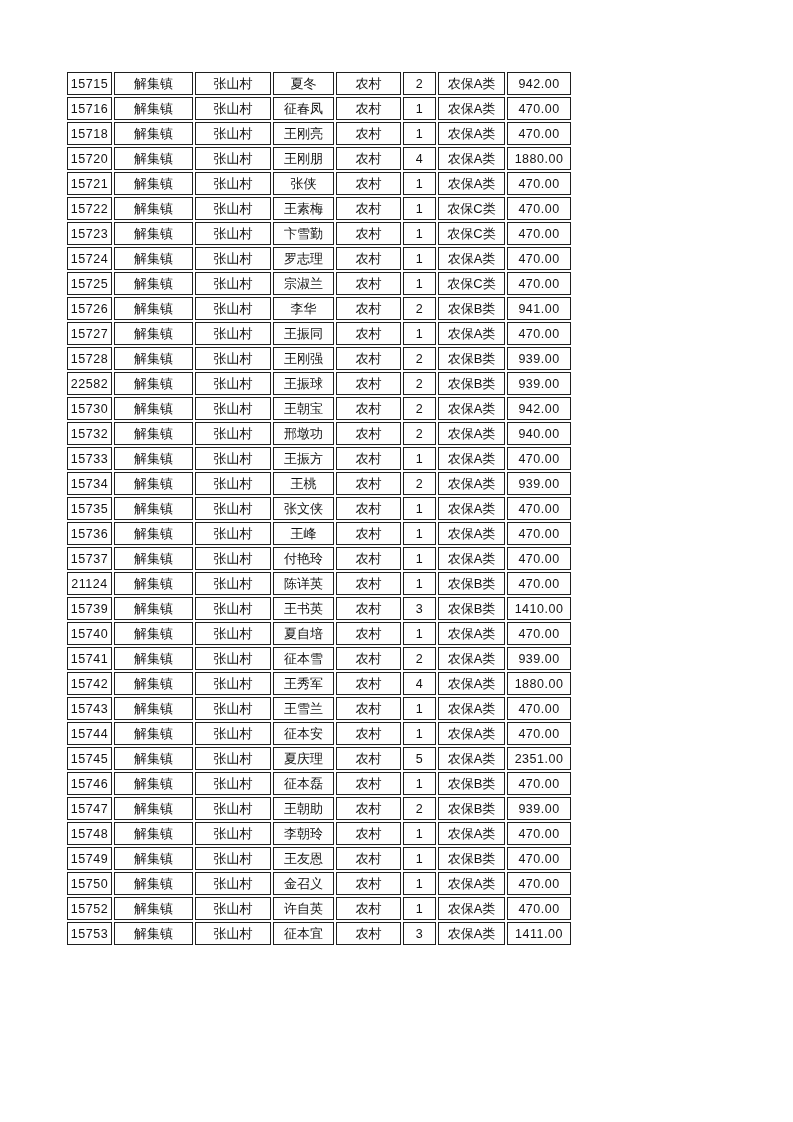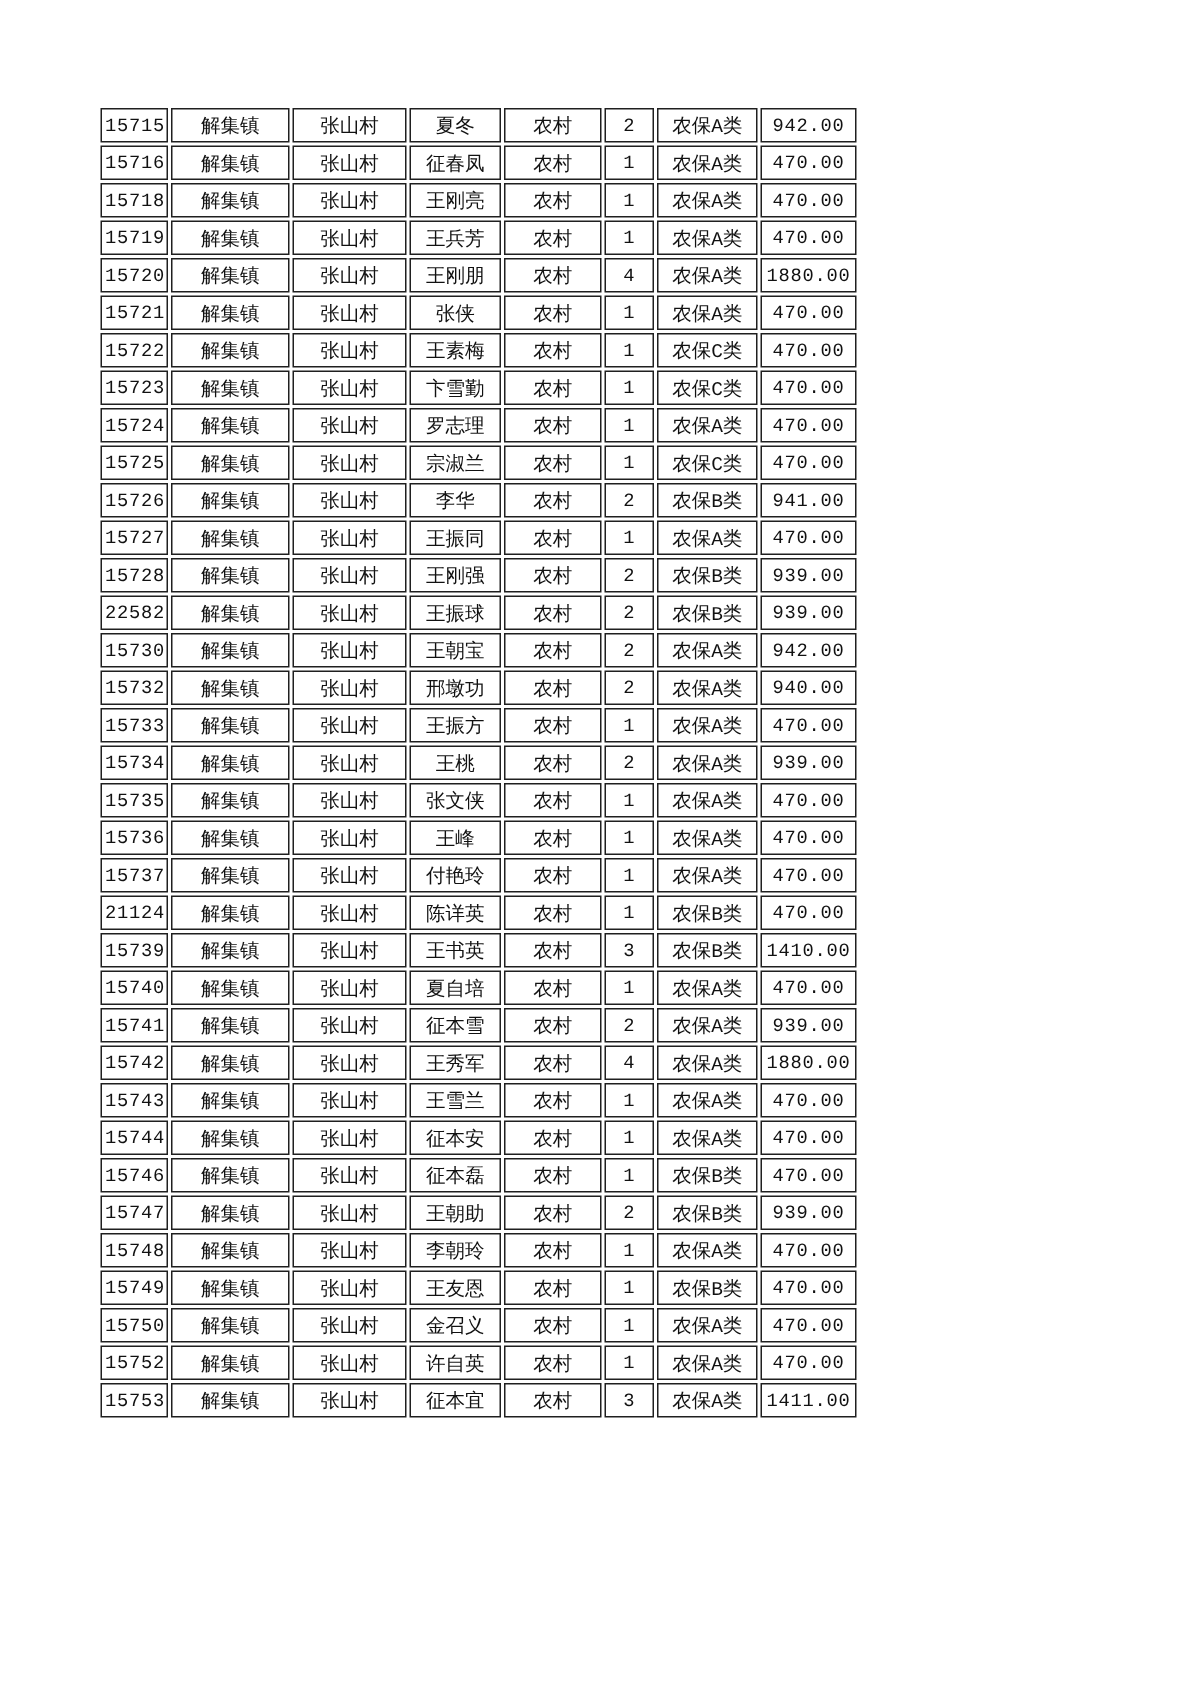--- a/index.html
+++ b/index.html
@@ -6,21 +6,21 @@
     margin: 0;
     padding: 0;
     background: #ffffff;
   }
   .page {
     position: relative;
     width: 793px;
     height: 1122px;
     background: #ffffff;
     overflow: hidden;
-    font-family: Liberation Mono, monospace;
+    font-family: Liberation Sans, sans-serif;
   }
   table.roster {
     position: absolute;
     left: 65px;
     top: 70px;
     width: 508px;
     table-layout: fixed;
     border-collapse: separate;
     border-spacing: 2px;
   }
@@ -80,30 +80,20 @@
           <td class="num">15718</td>
           <td>解集镇</td>
           <td>张山村</td>
           <td>王刚亮</td>
           <td>农村</td>
           <td class="num">1</td>
           <td>农保A类</td>
           <td class="num">470.00</td>
         </tr>
         <tr>
-          <td class="num">15719</td>
-          <td>解集镇</td>
-          <td>张山村</td>
-          <td>王兵芳</td>
-          <td>农村</td>
-          <td class="num">1</td>
-          <td>农保A类</td>
-          <td class="num">470.00</td>
-        </tr>
-        <tr>
           <td class="num">15720</td>
           <td>解集镇</td>
           <td>张山村</td>
           <td>王刚朋</td>
           <td>农村</td>
           <td class="num">4</td>
           <td>农保A类</td>
           <td class="num">1880.00</td>
         </tr>
         <tr>
@@ -328,20 +318,30 @@
         </tr>
         <tr>
           <td class="num">15744</td>
           <td>解集镇</td>
           <td>张山村</td>
           <td>征本安</td>
           <td>农村</td>
           <td class="num">1</td>
           <td>农保A类</td>
           <td class="num">470.00</td>
+        </tr>
+        <tr>
+          <td class="num">15745</td>
+          <td>解集镇</td>
+          <td>张山村</td>
+          <td>夏庆理</td>
+          <td>农村</td>
+          <td class="num">5</td>
+          <td>农保A类</td>
+          <td class="num">2351.00</td>
         </tr>
         <tr>
           <td class="num">15746</td>
           <td>解集镇</td>
           <td>张山村</td>
           <td>征本磊</td>
           <td>农村</td>
           <td class="num">1</td>
           <td>农保B类</td>
           <td class="num">470.00</td>

